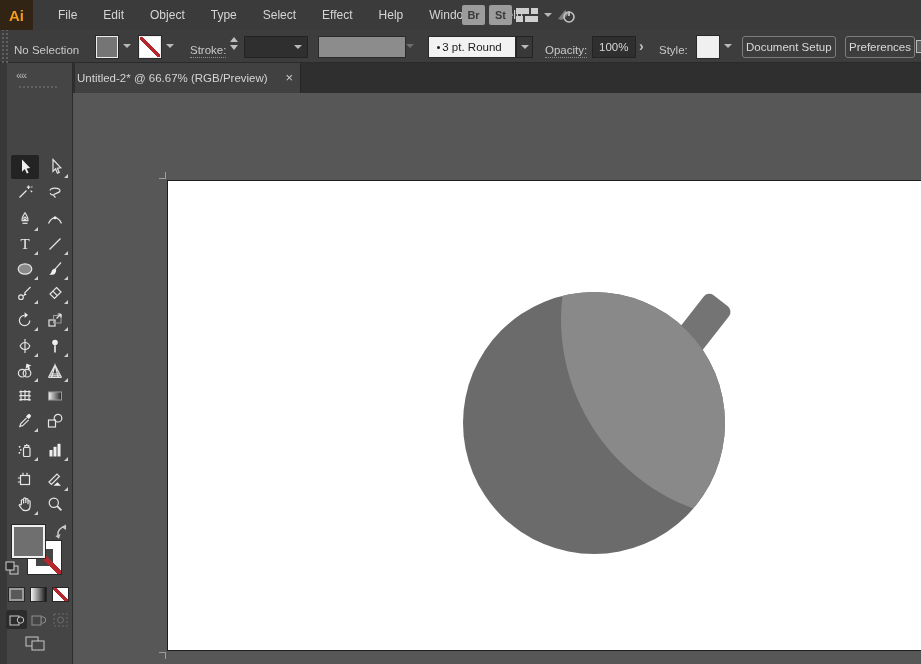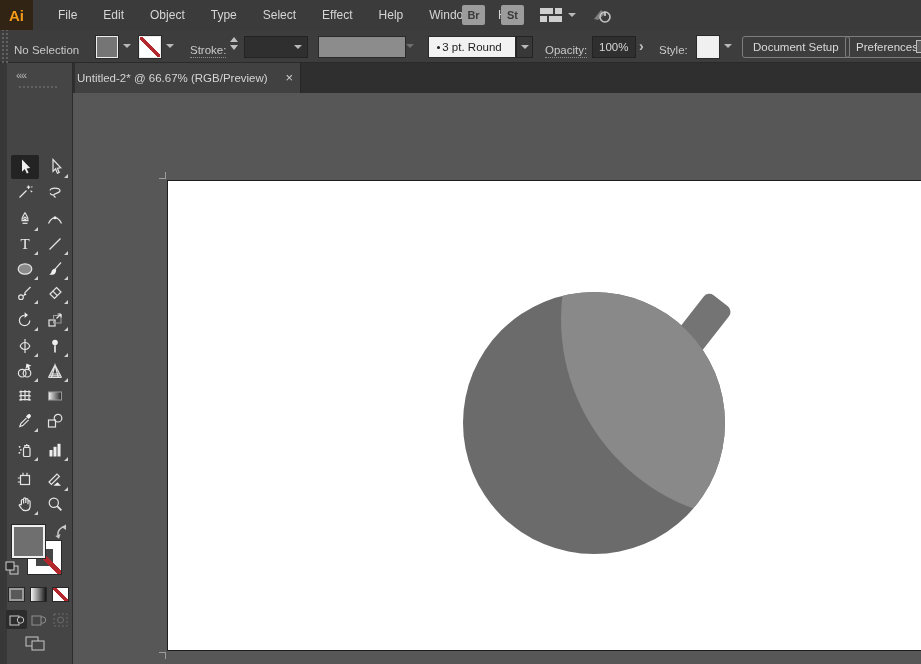--- a/index.html
+++ b/index.html
@@ -7,21 +7,21 @@
     font-family:"Liberation Sans", sans-serif; }
   #app { position:relative; width:921px; height:664px; background:#3a3a3a; }
 
   
   .menubar { position:absolute; left:0; top:0; width:921px; height:30px;
     background:#3b3b3b; display:flex; align-items:center; }
   .ai-logo { width:33px; height:30px; background:#322415; color:#f49b17;
     font-weight:bold; font-size:15px; display:flex; align-items:center; justify-content:center; }
   .menu-items { display:flex; align-items:center; margin-left:12px; }
   .menu-item { color:#d6d6d6; font-size:12px; padding:10px 13px; line-height:30px; cursor:default; }
-  .top-icons { position:absolute; left:462px; top:0; height:30px; display:flex; align-items:center; gap:16px; }
+  .top-icons { position:absolute; left:462px; top:0; height:30px; display:flex; align-items:center; gap:4px; }
   .badge { width:23px; height:20px; background:#9c9c9c; color:#3a3a3a; border-radius:2px;
     font-size:11px; font-weight:bold; display:flex; align-items:center; justify-content:center; }
   .ws-wrap { display:flex; align-items:center; gap:6px; }
   .chev { width:0; height:0; border-left:4px solid transparent; border-right:4px solid transparent;
     border-top:4px solid #b9b9b9; }
 
   
   .controlbar { position:absolute; left:0; top:30px; width:921px; height:33px;
     background:#3d3d3d; border-bottom:1px solid #2a2a2a; }
   .grip-v { position:absolute; left:0; top:0; width:8px; height:33px;
@@ -44,21 +44,21 @@
   .dd-gray-chev { position:absolute; left:406px; top:14px; border-top-color:#6e6e6e; }
   .brush-box { position:absolute; left:428px; top:6px; width:88px; height:22px; background:#f2f2f2;
     border:1px solid #2a2a2a; color:#1d1d1d; font-size:11.5px; display:flex; align-items:center; justify-content:center; gap:0; }
   .brush-dot { position:absolute; left:8px; top:9px; width:3px; height:3px; border-radius:50%; background:#1d1d1d; }
   .brush-chev-btn { position:absolute; left:516px; top:6px; width:17px; height:22px; background:#383838;
     border:1px solid #232323; display:flex; align-items:center; justify-content:center; }
   .field { position:absolute; top:6px; height:22px; background:#2f2f2f; border:1px solid #232323;
     color:#d6d6d6; font-size:11.5px; line-height:20px; padding-left:6px; }
   .arrow-right { position:absolute; left:639px; top:9px; color:#c0c0c0; font-size:14px; line-height:14px; font-weight:bold; }
   .cb-btn { position:absolute; top:6px; height:22px; border:1px solid #7d7d7d; border-radius:3px;
-    background:transparent; color:#d9d9d9; font-size:11.5px; padding:0 10px;
+    background:transparent; color:#d9d9d9; font-size:11.5px; padding:0 3px;
     font-family:"Liberation Sans", sans-serif; }
   .partial-icon { position:absolute; left:916px; top:10px; width:5px; height:13px;
     border:1px solid #bdbdbd; border-right:none; background:#5a5a5a; }
 
   
   .tabstrip { position:absolute; left:73px; top:63px; width:848px; height:30px; background:#2f2f2f; }
   .tab { position:absolute; left:2px; top:0; width:226px; height:30px; background:#414141;
     border-right:1px solid #262626; display:flex; align-items:center; }
   .tab-title { color:#d4d4d4; font-size:11.5px; padding-left:2px; white-space:nowrap; }
   .tab-close { position:absolute; right:7px; top:8px; color:#cfcfcf; font-size:13px; line-height:13px; }

